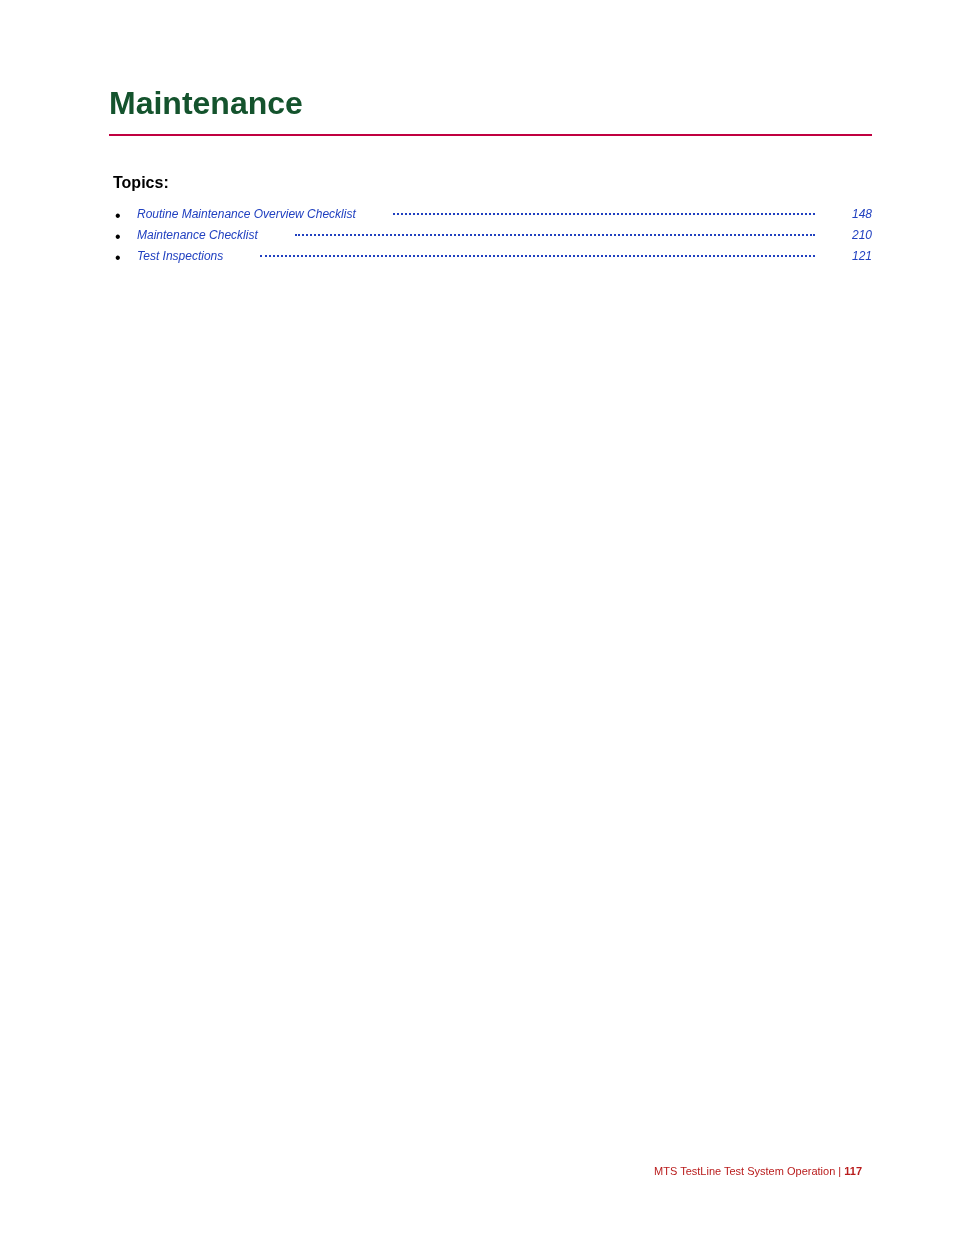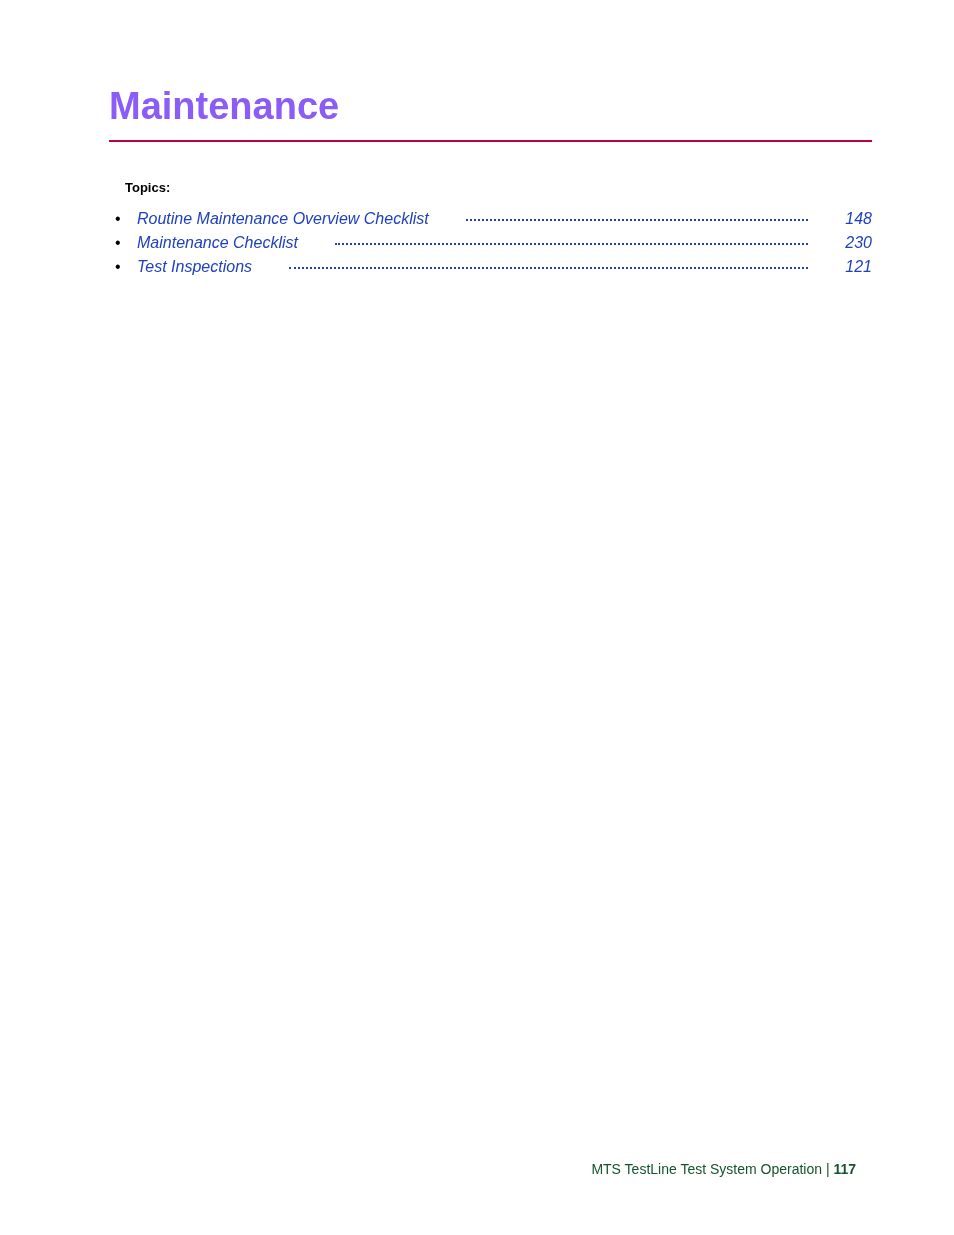--- a/index.html
+++ b/index.html
@@ -10,42 +10,42 @@
       font-family: Arial, Helvetica, sans-serif;
       position: relative;
       color: #000;
     }
     .page {
       padding: 80px 82px 0 109px;
       height: 100%;
       position: relative;
     }
     .chapter-title {
-      color: #8b5cf6;
-      font-size: 38px;
+      color: #14532d;
+      font-size: 32px;
       font-weight: bold;
       padding-top: 5px;
       padding-bottom: 12px;
       border-bottom: 2.5px solid #c00040;
       margin-bottom: 38px;
     }
     .topics-label {
-      font-size: 13px;
+      font-size: 16px;
       font-weight: bold;
       margin-bottom: 15px;
-      margin-left: 16px;
+      margin-left: 4px;
     }
     .toc-list {
       list-style: none;
       margin-left: 6px;
     }
     .toc-item {
       display: flex;
       align-items: baseline;
-      font-size: 16px;
+      font-size: 12px;
       font-style: italic;
       color: #2040c0;
       margin-bottom: 6px;
       position: relative;
       padding-left: 22px;
       gap: 35px;
     }
     .toc-item::before {
       content: "•";
       position: absolute;
@@ -64,23 +64,23 @@
       min-width: 20px;
       position: relative;
       top: -3px;
     }
     .toc-page {
       white-space: nowrap;
     }
     .footer {
       position: absolute;
       bottom: 58px;
-      right: 98px;
-      font-size: 14px;
-      color: #14532d;
+      right: 92px;
+      font-size: 11px;
+      color: #b91c1c;
     }
     .footer-page {
       font-weight: bold;
     }
   </style>
 </head>
 <body>
 
 <div class="page">
   <h1 class="chapter-title">Maintenance</h1>
@@ -89,21 +89,21 @@
 
   <ul class="toc-list">
     <li class="toc-item">
       <span class="toc-title">Routine Maintenance Overview Checklist</span>
       <span class="toc-dots"></span>
       <span class="toc-page">148</span>
     </li>
     <li class="toc-item">
       <span class="toc-title">Maintenance  Checklist</span>
       <span class="toc-dots"></span>
-      <span class="toc-page">230</span>
+      <span class="toc-page">210</span>
     </li>
     <li class="toc-item">
       <span class="toc-title">Test  Inspections</span>
       <span class="toc-dots"></span>
       <span class="toc-page">121</span>
     </li>
   </ul>
 
   <div class="footer">
     <span>MTS TestLine Test System Operation | </span><span class="footer-page">117</span>

